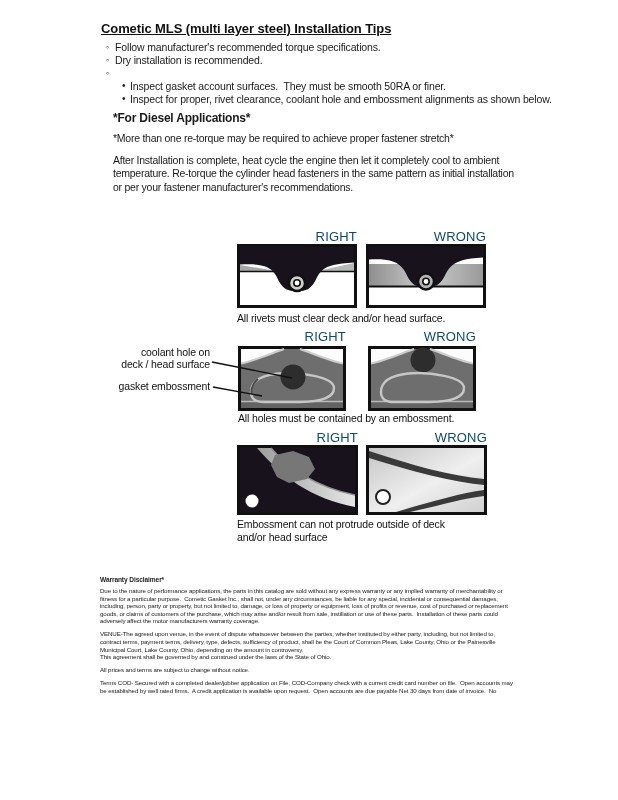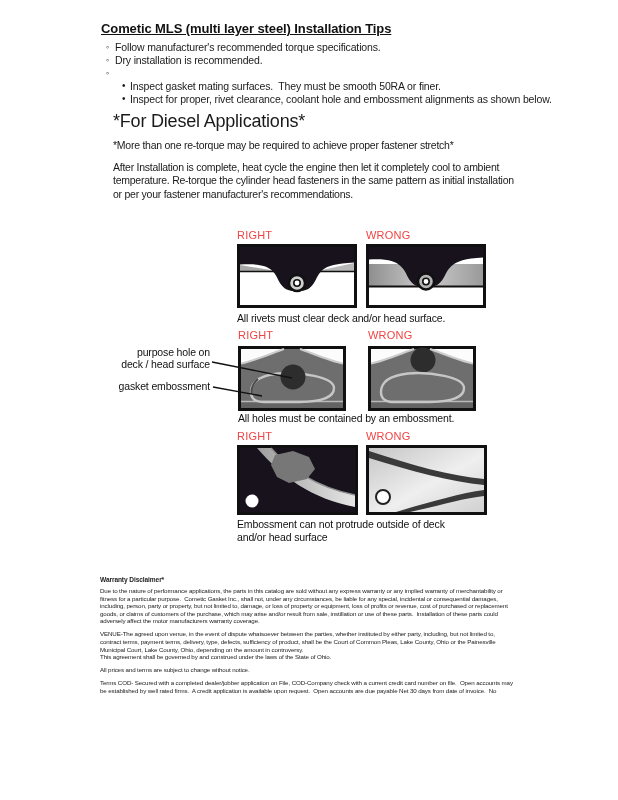--- a/index.html
+++ b/index.html
@@ -15,24 +15,24 @@
     text-decoration:underline; color:#111;
   }
 
   .tips { position:absolute; left:106px; top:41px; font-size:10.5px; line-height:12.9px; letter-spacing:-0.15px; }
   .bullet { display:flex; }
   .bullet .mark { width:9px; flex:0 0 9px; font-size:9px; line-height:12.9px; }
   .bullet.sub { margin-left:16px; }
   .bullet.sub .mark { width:8px; flex:0 0 8px; font-size:10px; }
 
   .diesel { position:absolute; left:113px; top:111px; width:470px; }
-  .diesel h2 { margin:0 0 7px 0; font-size:18px; font-weight:normal; letter-spacing:-0.2px; }
+  .diesel h2 { margin:0 0 7px 0; font-size:12px; font-weight:bold; letter-spacing:-0.2px; }
   .diesel p { margin:0 0 9px 0; font-size:10.5px; line-height:13.2px; letter-spacing:-0.25px; }
 
-  .dlabel { position:absolute; font-size:11px; color:#ef4444; text-align:left; letter-spacing:0.2px; }
+  .dlabel { position:absolute; font-size:13px; color:#0c4a6e; text-align:right; letter-spacing:0.2px; }
   .panel  { position:absolute; }
   .panel svg { display:block; width:100%; height:100%; }
   .caption { position:absolute; font-size:10.5px; letter-spacing:-0.15px; color:#111; line-height:12.5px; }
 
   .ann { position:absolute; font-size:10.5px; letter-spacing:-0.15px; color:#111; text-align:right; width:100px; line-height:11.8px; }
   .leaders { position:absolute; left:110px; top:340px; width:190px; height:62px; pointer-events:none; }
 
   .disclaimer { position:absolute; left:100px; top:576px; width:478px; color:#222; }
   .disclaimer h3 { margin:0 0 4px 0; font-size:6.6px; font-weight:bold; letter-spacing:-0.1px; }
   .disclaimer p  { margin:0 0 5.5px 0; font-size:6.2px; line-height:7.6px; letter-spacing:-0.12px; }
@@ -53,21 +53,21 @@
     </div>
     <div class="bullet">
       <span class="mark">◦</span>
       <span class="prewrap">Dry installation is recommended.</span>
     </div>
     <div class="bullet">
       <span class="mark">◦</span>
     </div>
     <div class="bullet sub">
       <span class="mark">•</span>
-      <span class="prewrap">Inspect gasket mating surfaces.  They must be smooth 50RA or finer.</span>
+      <span class="prewrap">Inspect gasket account surfaces.  They must be smooth 50RA or finer.</span>
     </div>
     <div class="bullet sub">
       <span class="mark">•</span>
       <span class="prewrap">Inspect for proper, rivet clearance, coolant hole and embossment alignments as shown below.</span>
     </div>
   </div>
 
   <div class="diesel">
     <h2>*For Diesel Applications*</h2>
     <p class="prewrap">*More than one re-torque may be required to achieve proper fastener stretch*</p>
@@ -105,21 +105,21 @@
       <path d="M3,3 H117 V13.5 C99,14.5 91,17 85.5,22 C77,29 79,43.5 60,43.5 C41,43.5 43,29 34.5,22 C29,17 21,14.5 3,15.5 Z" fill="#17121b"></path>
       <circle cx="60" cy="37.5" r="8" fill="#b5b5b5" stroke="#101010" stroke-width="2.4"></circle>
       <circle cx="60" cy="37.5" r="3.2" fill="#ffffff" stroke="#101010" stroke-width="1.6"></circle>
     </svg>
   </div>
   <div class="caption prewrap" style="left:237px; top:312px;">All rivets must clear deck and/or head surface.</div>
 
   <div class="dlabel" style="left:238px; top:329px; width:108px;">RIGHT</div>
   <div class="dlabel" style="left:368px; top:329px; width:108px;">WRONG</div>
 
-  <div class="ann prewrap" style="left:110px; top:347px;">purpose hole on
+  <div class="ann prewrap" style="left:110px; top:347px;">coolant hole on
 deck / head surface</div>
   <div class="ann" style="left:110px; top:381px;">gasket embossment</div>
 
   <div class="panel" style="left:238px; top:346px; width:108px; height:65px;">
     <svg viewBox="0 0 108 65">
       <rect x="1.5" y="1.5" width="105" height="62" fill="#6e6e6e" stroke="#101010" stroke-width="3"></rect>
       <rect x="3" y="55.5" width="102" height="6.5" fill="#636363"></rect>
       <line x1="3" y1="55.5" x2="105" y2="55.5" stroke="#b9b9b9" stroke-width="1.4"></line>
       <path d="M3,3 H46 C32,8 14,15.5 3,17.5 Z" fill="#fcfcfc"></path>
       <path d="M62,3 H105 V17.5 C94,15.5 76,8 62,3 Z" fill="#fcfcfc"></path>

